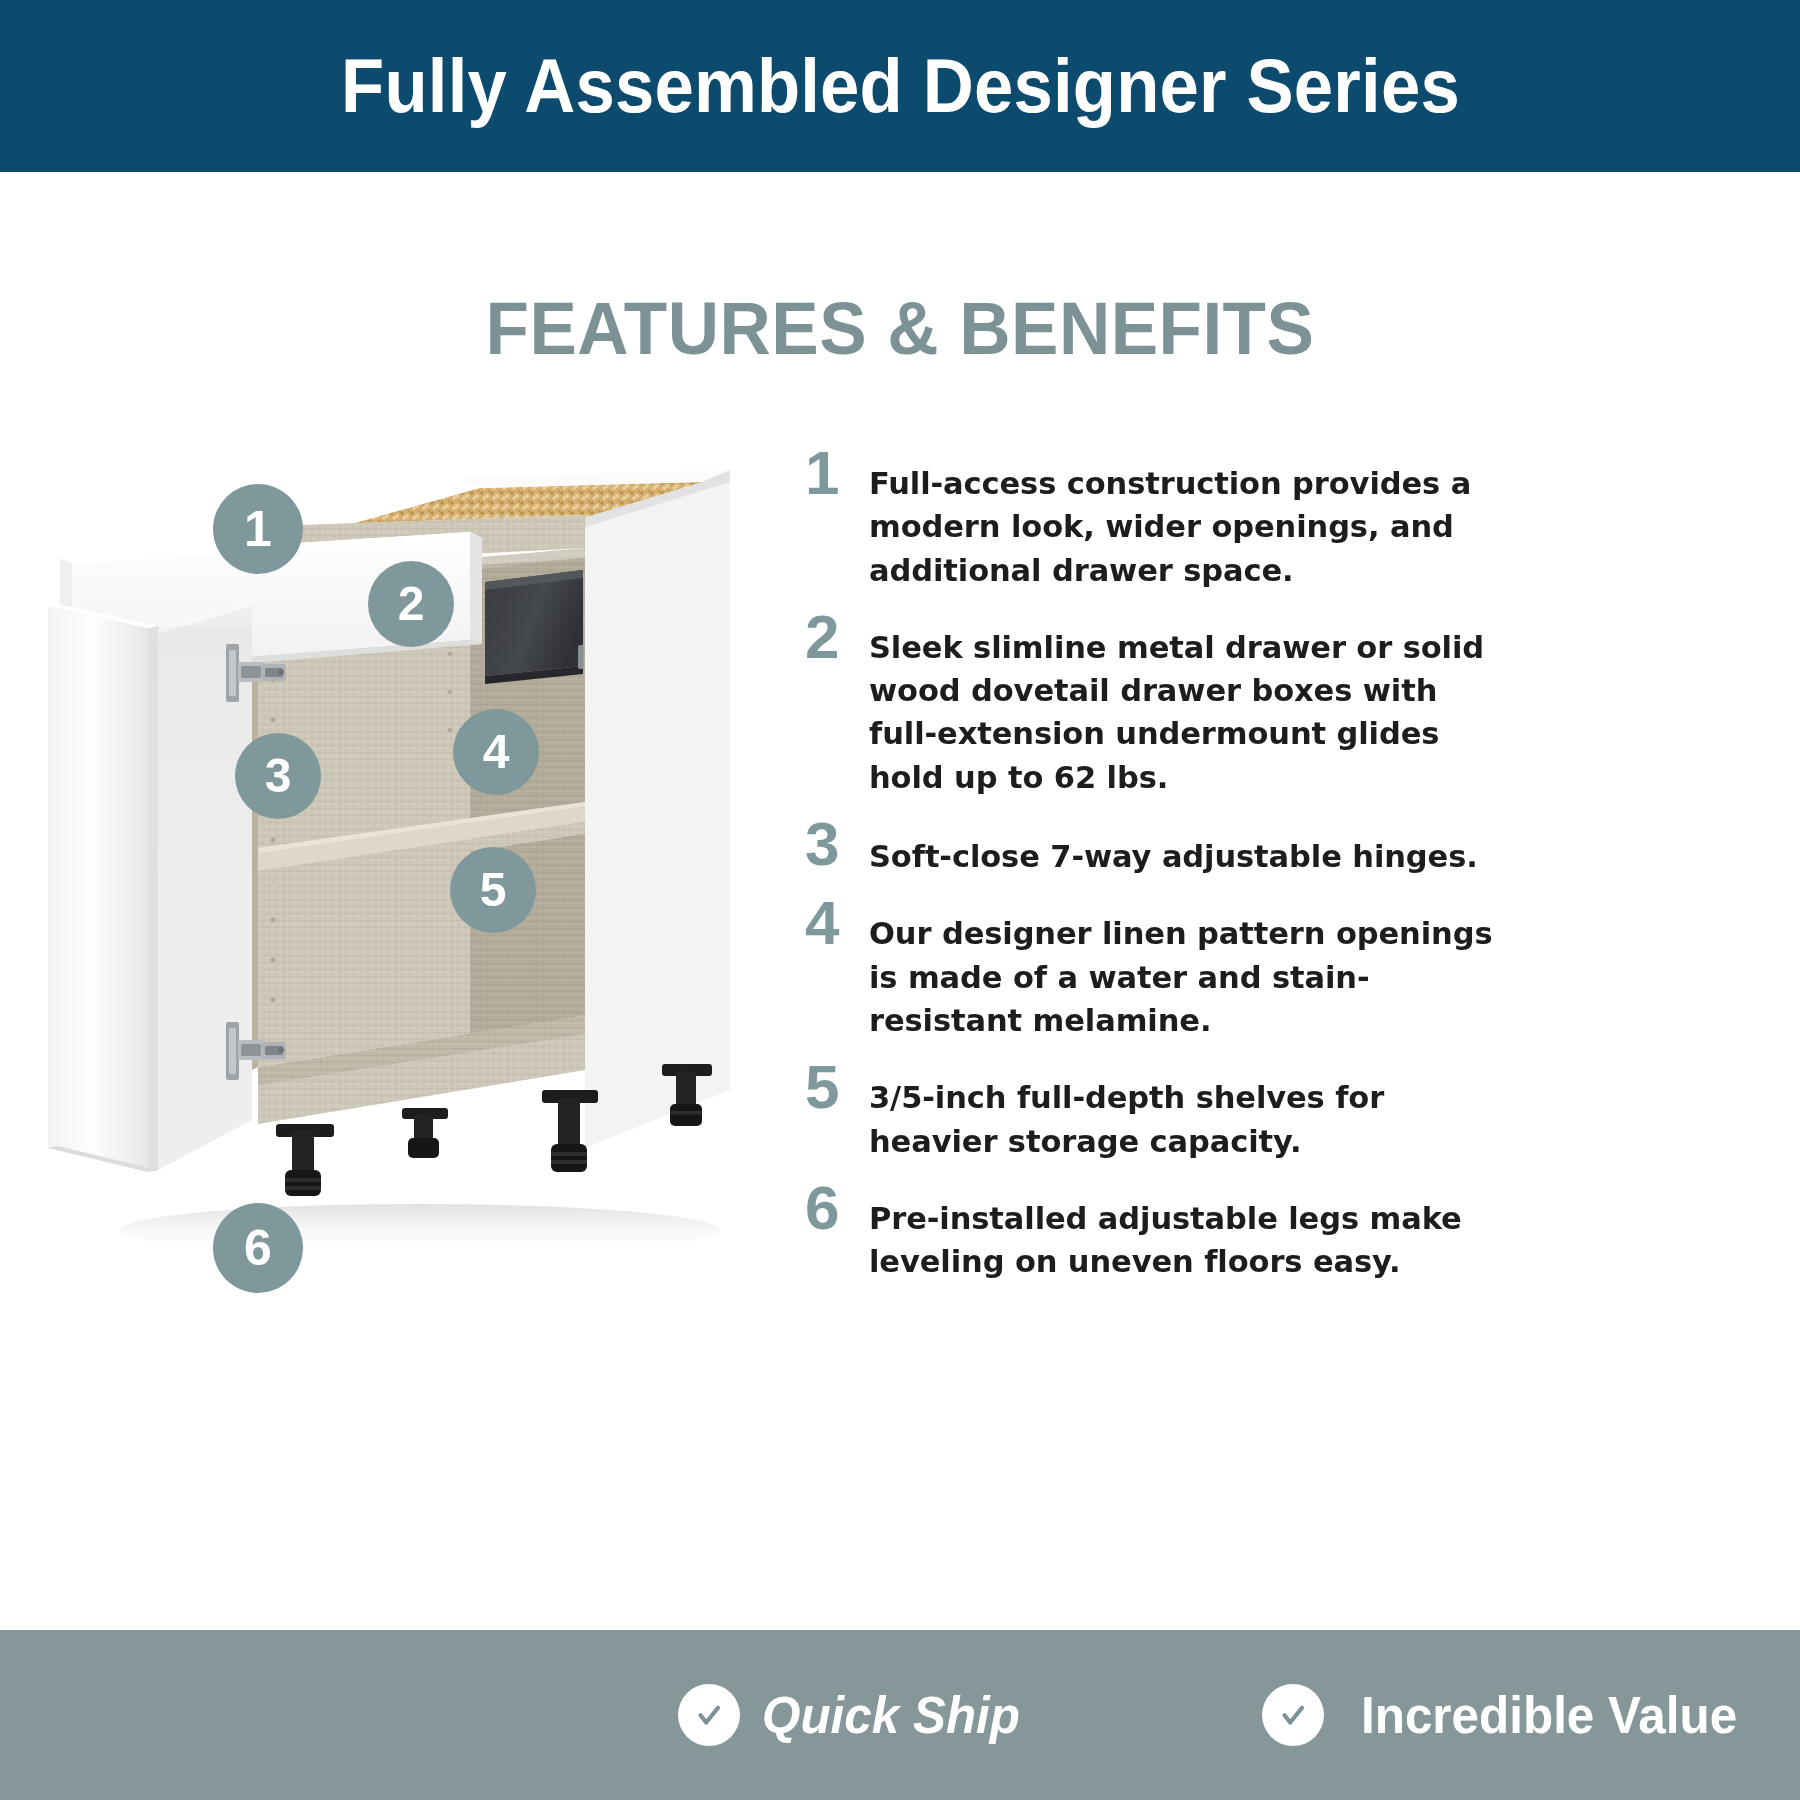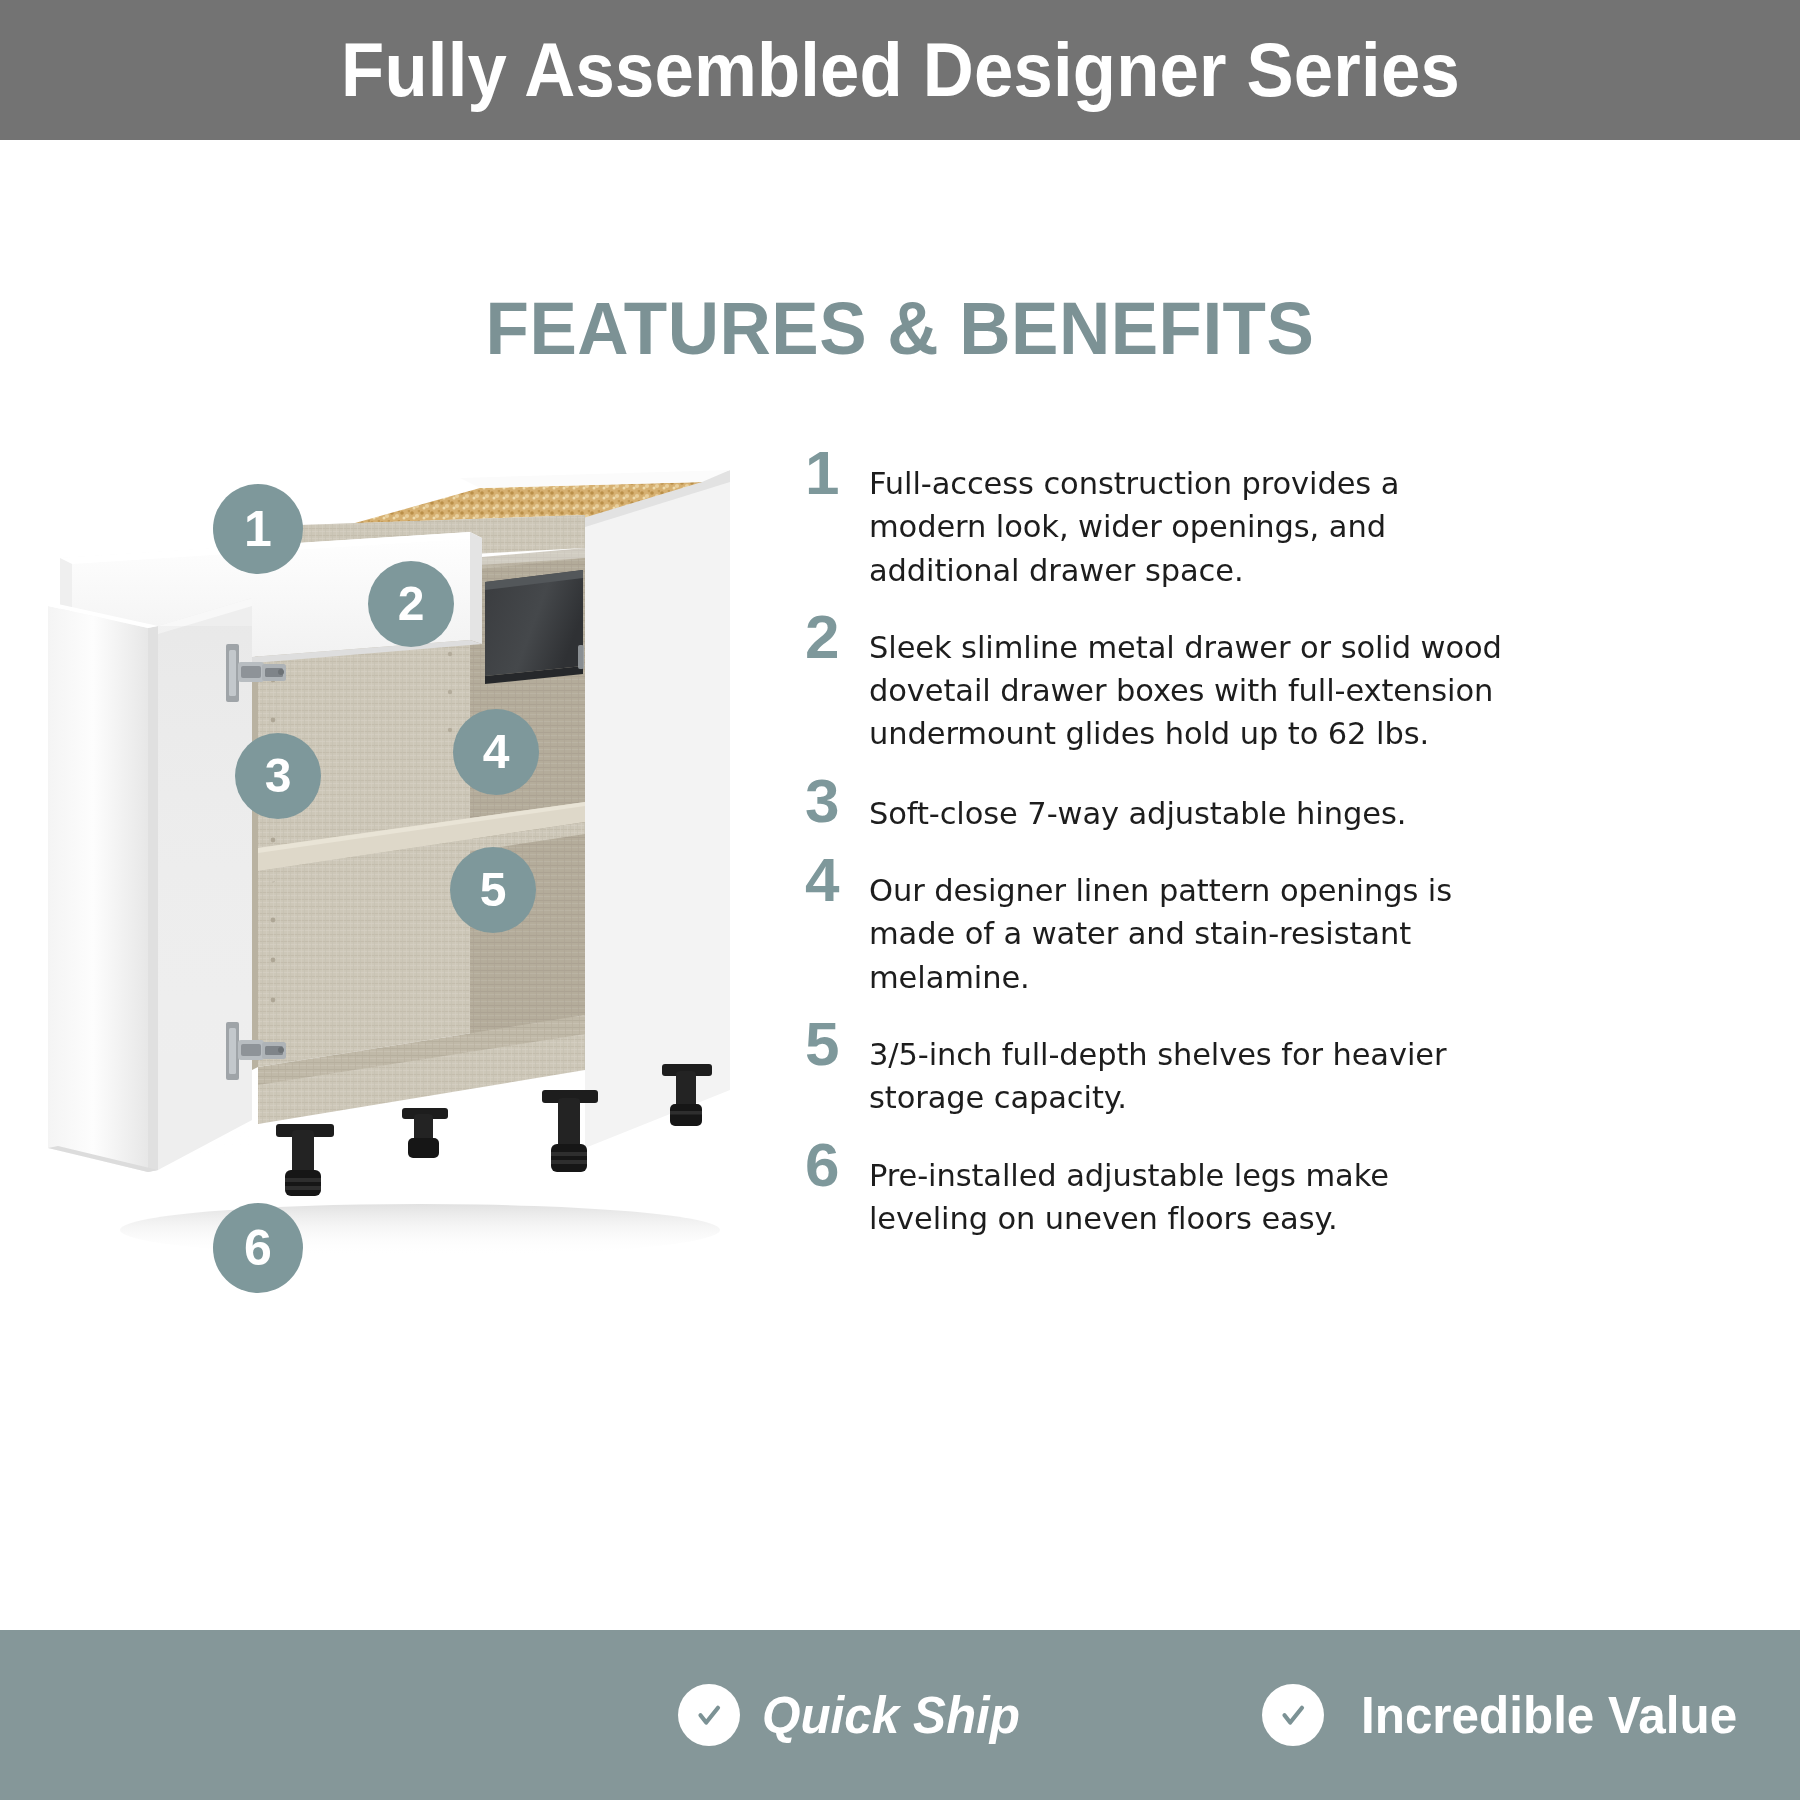--- a/index.html
+++ b/index.html
@@ -6,22 +6,22 @@
   body{
     width:1800px;height:1800px;
     background:#ffffff;
     font-family:"Liberation Sans", sans-serif;
     overflow:hidden;
     position:relative;
   }
 
   
   #header-bar{
-    position:absolute;left:0;top:0;width:1800px;height:140px;
-    background:#737373;
+    position:absolute;left:0;top:0;width:1800px;height:172px;
+    background:#0c4a6e;
     display:flex;align-items:center;justify-content:center;
   }
   #header-title{
     color:#ffffff;
     font-family:"Liberation Sans Narrow","Liberation Sans",sans-serif;
     font-weight:700;
     font-size:76px;
     letter-spacing:.2px;
     transform:scaleX(.93);
     transform-origin:center;
@@ -87,21 +87,21 @@
     font-weight:700;
     font-size:62px;
     line-height:.92;
     text-align:left;
     padding-top:2px;
   }
   .feature-text{
     flex:1 1 auto;
     color:#1d1d1d;
     font-family:"DejaVu Sans",sans-serif;
-    font-weight:400;
+    font-weight:700;
     font-size:30.5px;
     line-height:1.42;
     letter-spacing:-.1px;
     padding-top:22px;
   }
   .feature-row.tall .feature-text{padding-top:20px;}
 
   
   #footer-bar{
     position:absolute;left:0;top:1630px;width:1800px;height:170px;

